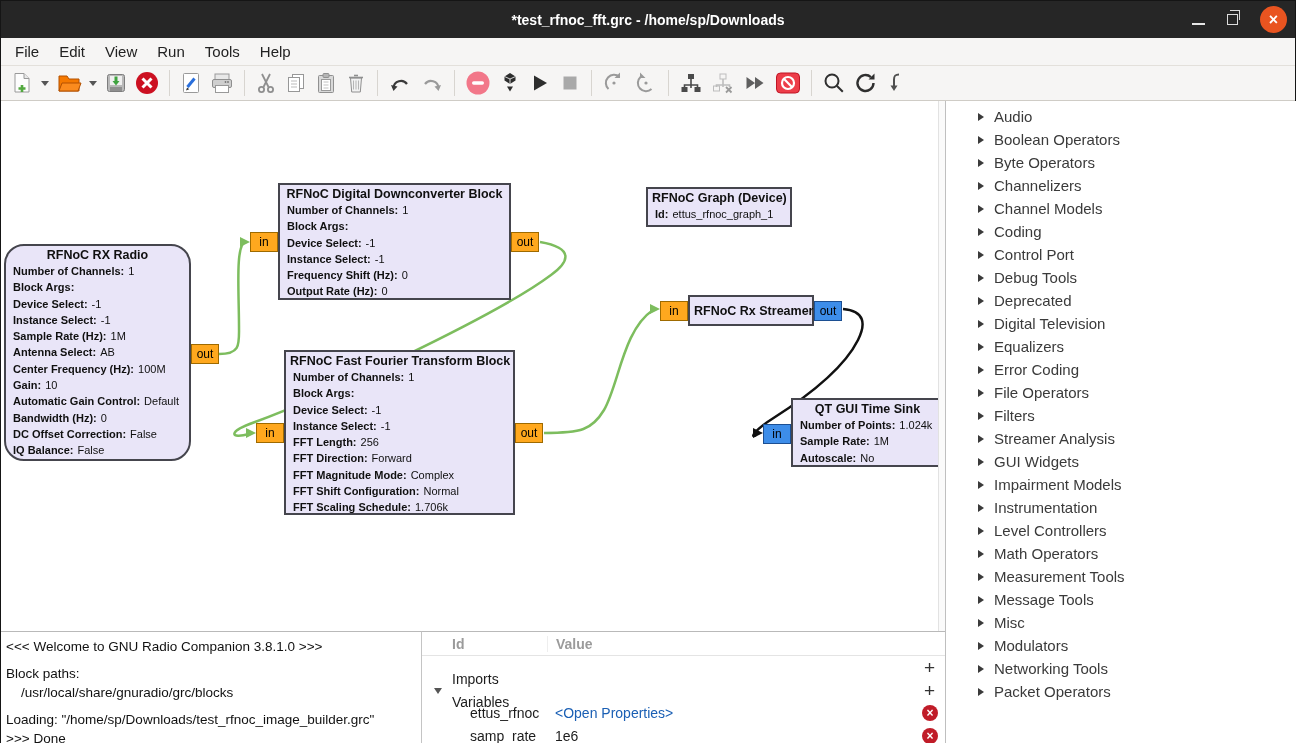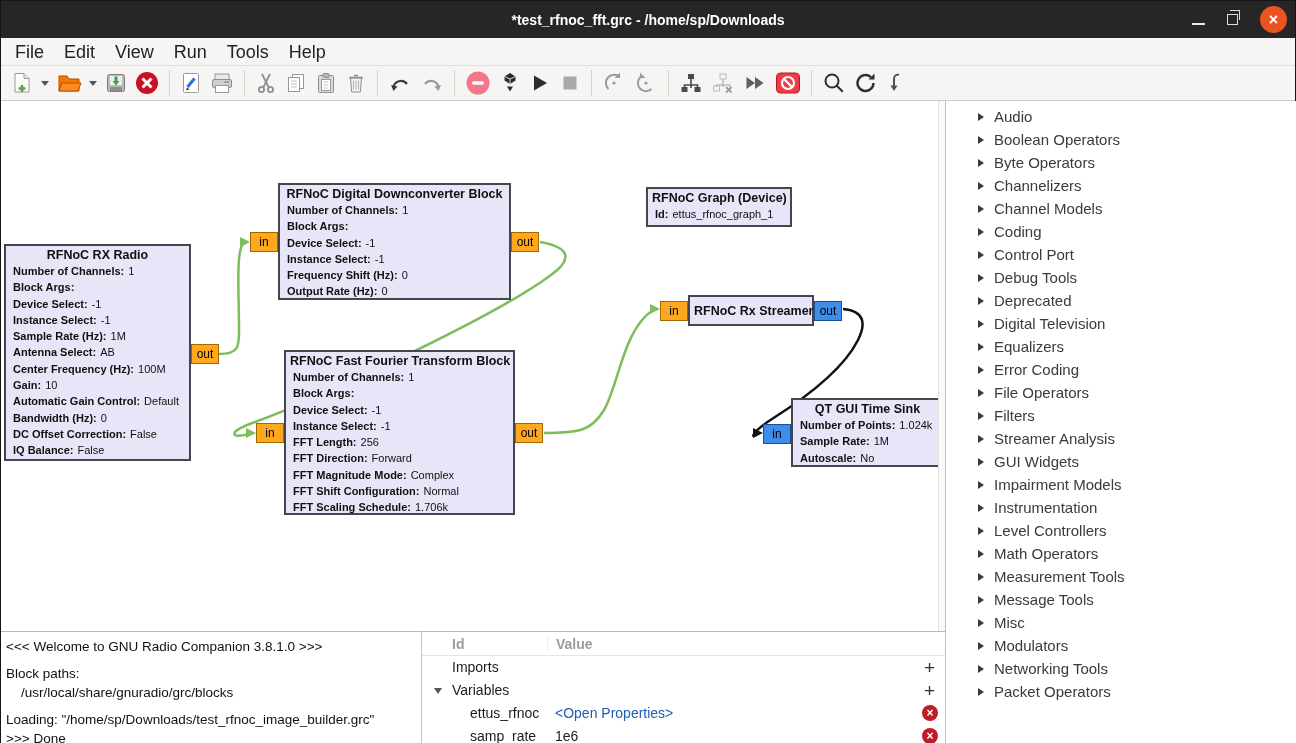--- a/index.html
+++ b/index.html
@@ -18,21 +18,21 @@
   .max-btn { width:11px; height:11px; border:1.5px solid #dcdcdc; position:relative; }
   .max-btn::before { content:""; position:absolute; left:2px; top:-5px; width:9px; height:9px;
     border-top:1.5px solid #dcdcdc; border-right:1.5px solid #dcdcdc; }
   .close-btn { width:27px; height:27px; border-radius:50%; background:#e95420; color:#fff;
     font-size:16px; font-weight:bold; display:flex; align-items:center; justify-content:center;
     line-height:1; }
 
   
   .menubar { position:absolute; left:0; top:37px; width:100%; height:28px; background:#f6f5f4;
     display:flex; align-items:center; padding-left:4px; border-bottom:1px solid #e3e0db; }
-  .menu-item { padding:0 10px; font-size:18px; color:#222; height:28px; line-height:28px; }
+  .menu-item { padding:0 10px; font-size:15px; color:#222; height:28px; line-height:28px; }
 
   
   .toolbar { position:absolute; left:0; top:65px; width:100%; height:35px; background:#f6f5f4;
     display:flex; align-items:center; padding-left:6px; border-bottom:1px solid #cfccc6; }
   .tb { display:flex; align-items:center; justify-content:center; padding:0 3px; height:32px; }
   .dd { width:0; height:0; border-left:4px solid transparent; border-right:4px solid transparent;
     border-top:5px solid #555; margin:0 4px; }
   .tsep { width:1px; height:26px; background:#d8d5d0; margin:0 6px; }
 
   
@@ -42,21 +42,21 @@
   .wires { position:absolute; left:0; top:0; }
 
   
   .block { position:absolute; background:#e9e5f8; border:2px solid #45454d; color:#101010; }
   .bt { font-weight:bold; text-align:center; font-size:12.5px; padding:2px 4px 1px;
     white-space:nowrap; }
   .bp { padding:0 4px 2px 7px; }
   .bp .pline { line-height:16.3px; font-size:11px; white-space:nowrap; }
   .bp .pline b { font-weight:bold; }
   .bp .pline span { margin-left:4px; }
-  #b-rx   { left:3px;   top:143px; width:187px; height:217px; }
+  #b-rx   { left:3px;   top:143px; width:187px; height:217px;border-radius:20px; }
   #b-ddc  { left:277px; top:82px;  width:233px; height:117px; }
   #b-graph{ left:645px; top:86px;  width:146px; height:40px; }
   #b-fft  { left:283px; top:249px; width:231px; height:165px; }
   #b-str  { left:687px; top:194px; width:126px; height:31px; }
   #b-str .bt { line-height:24px; }
   #b-qt   { left:790px; top:297px; width:153px; height:69px; }
   .port { position:absolute; width:28px; height:20px; line-height:18px; text-align:center;
     font-size:12px; color:#000; background:#ffa81e; border:1px solid #9e6a00; }
   .port.pl { left:-30px; } .port.pr { right:-30px; }
   .port.blue { background:#3d8de9; border-color:#1c4f92; }
@@ -84,21 +84,21 @@
 
   
   .varpanel { position:absolute; left:421px; top:630px; width:523px; height:113px; background:#fff;
     border-top:1px solid #b9b9b9; overflow:hidden; }
   .vp-header { position:relative; height:24px; border-bottom:1px solid #e4e4e4; color:#9b9b9b;
     font-weight:bold; font-size:14px; }
   .vp-header .h-id { position:absolute; left:30px; top:4px; }
   .vp-header .h-val { position:absolute; left:125px; top:4px; padding-left:8px;
     border-left:1px solid #eee; }
   .vp-row { position:relative; height:23px; font-size:14px; color:#1c1c1c; }
-  .vp-row .cell-id1 { position:absolute; left:30px; top:3px; }
+  .vp-row .cell-id1 { position:absolute; left:30px; top:15px; }
   .vp-row .cell-id2 { position:absolute; left:48px; top:3px; }
   .vp-row .cell-val { position:absolute; left:133px; top:3px; }
   .vp-row .blue-val { color:#1a5fb4; }
   .vp-row .vtri { position:absolute; left:12px; top:9px; }
   .plus { position:absolute; right:10px; top:0px; font-size:19px; color:#333; line-height:23px; }
   .errdot { position:absolute; right:7px; top:3px; width:16px; height:16px; border-radius:50%;
     background:#c01c28; color:#fff; font-size:12px; font-weight:bold; text-align:center;
     line-height:16px; }
 </style>
 </head>

